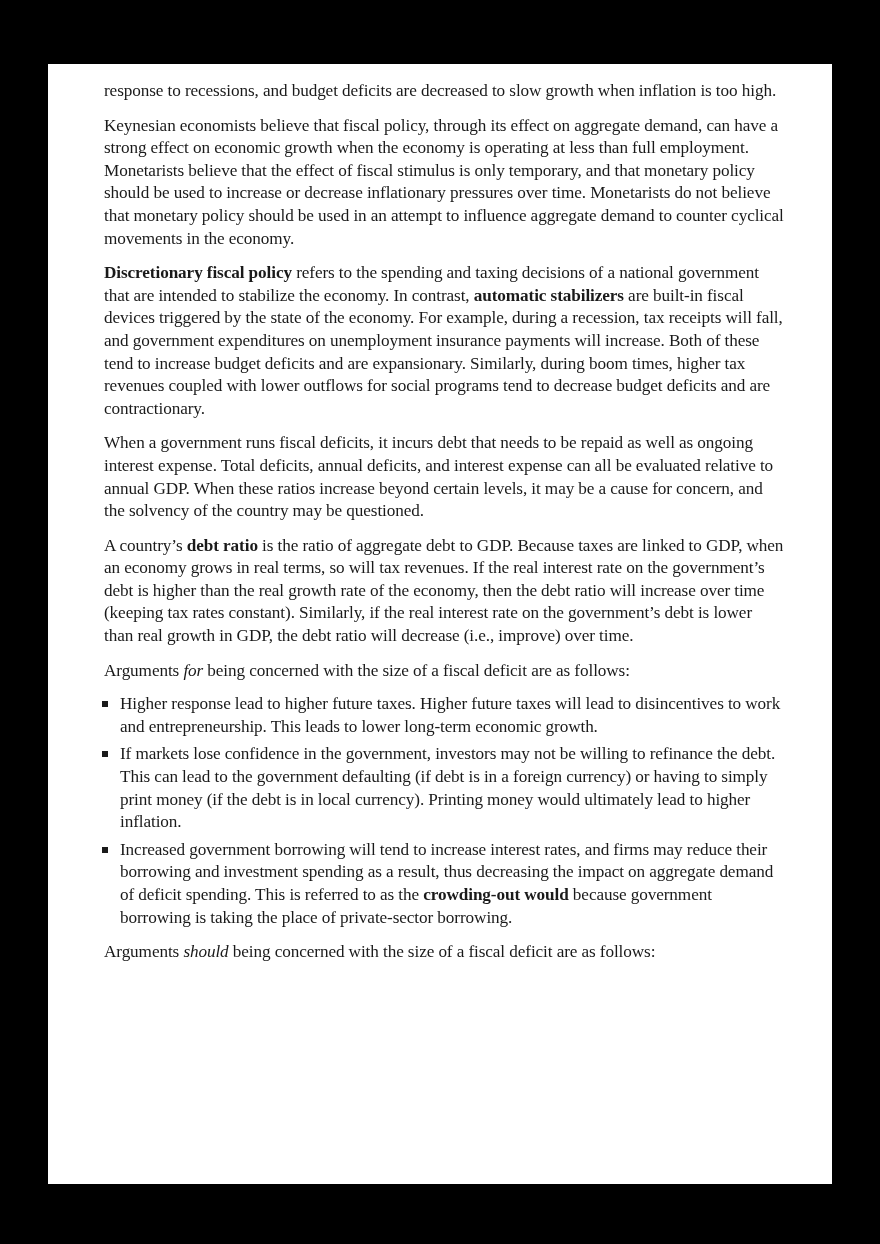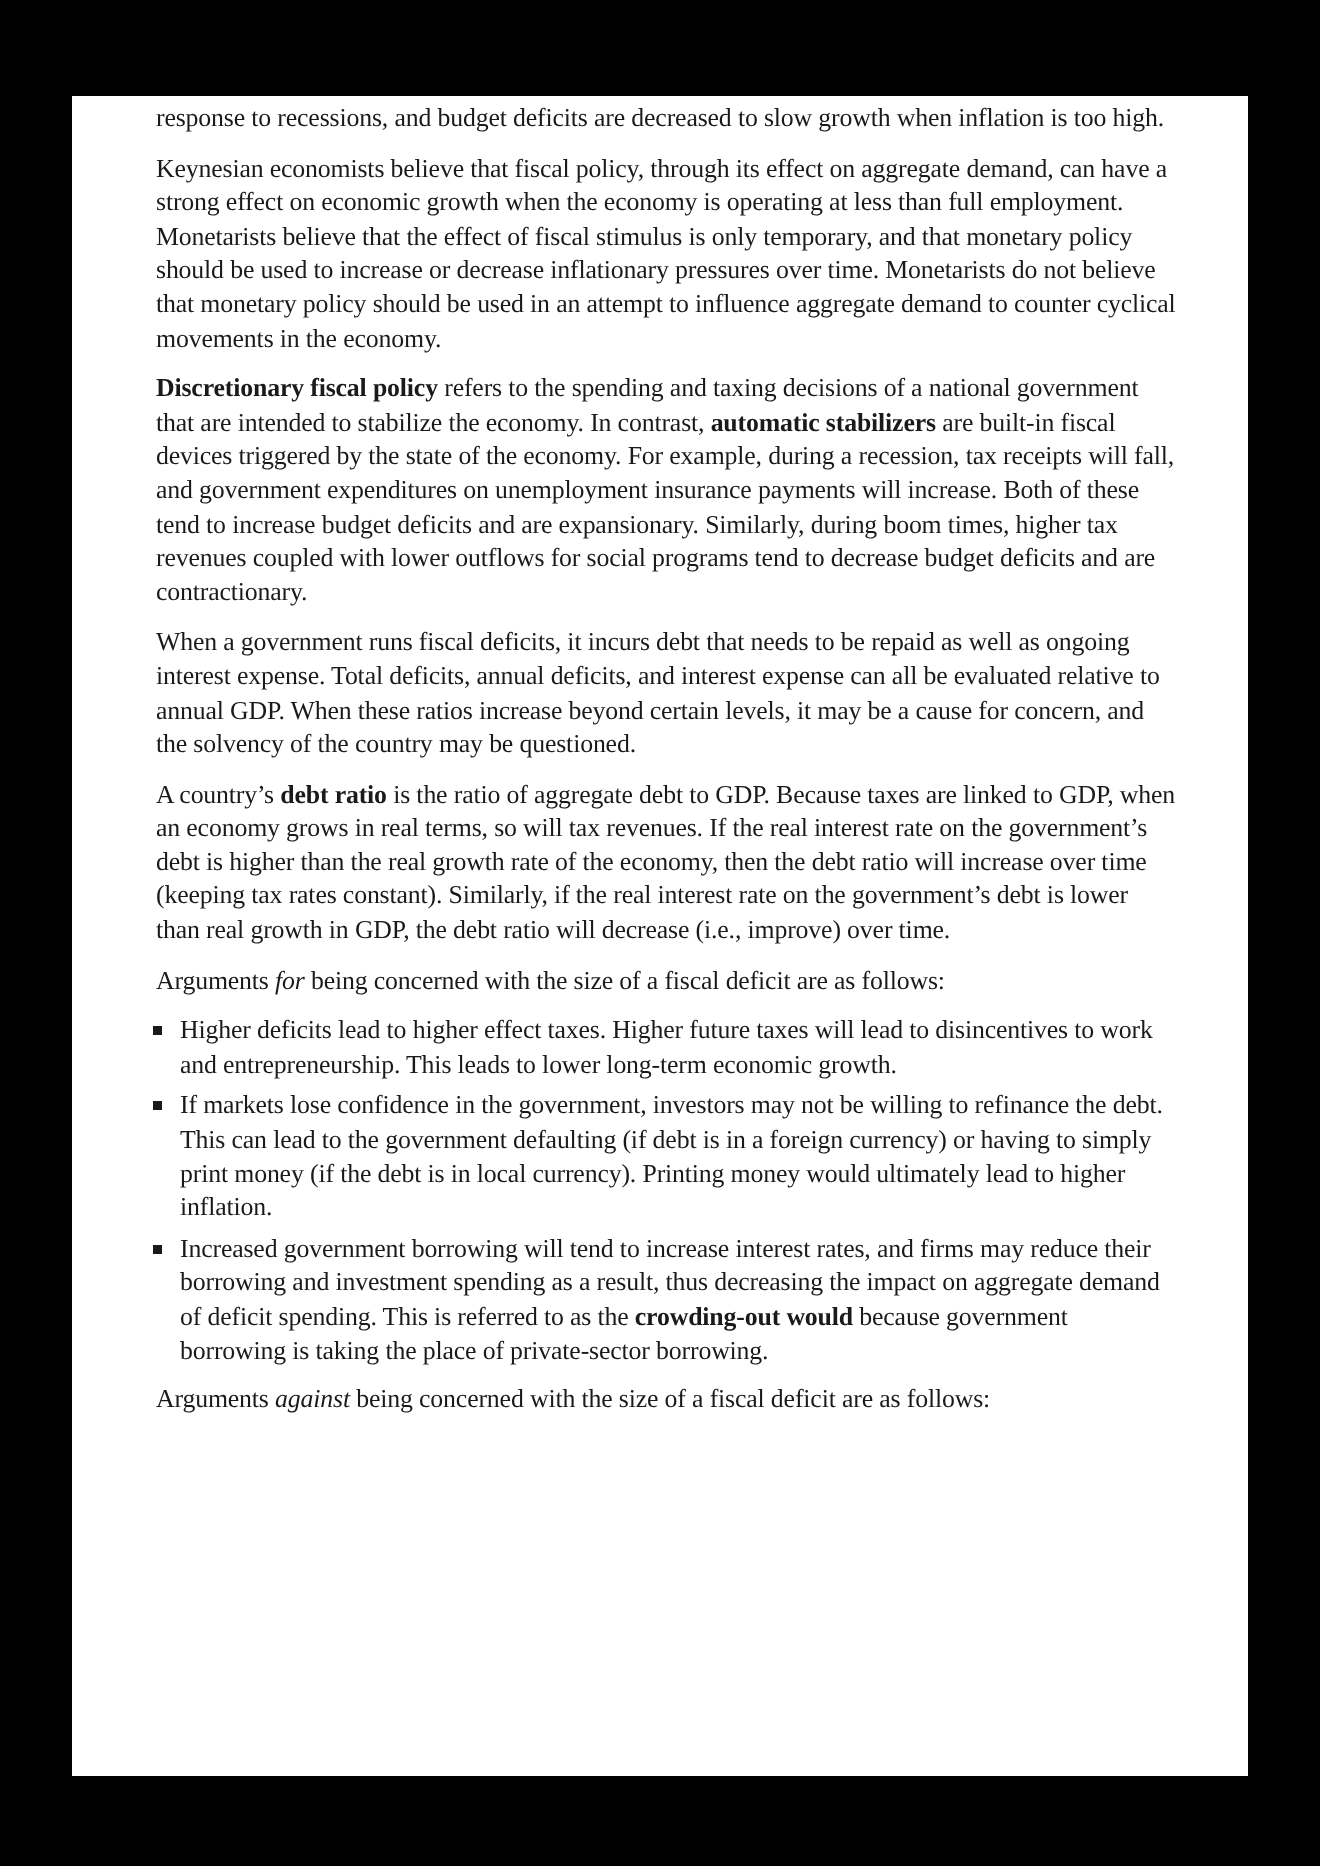--- a/index.html
+++ b/index.html
@@ -10,21 +10,21 @@
   .page {
     position: absolute; left: 48px; top: 64px;
     width: 784px; height: 1120px; background: #fff;
   }
   .content {
     position: absolute; left: 56px; top: 4px; width: 680px;
     font-family: "Liberation Serif", "DejaVu Serif", serif;
     font-size: 17.2px; line-height: 22.6px; color: #1a1a1a;
     letter-spacing: -0.1px;
   }
-  p { margin: 0 0 11px 0; }
+  p { margin: 12px 0 11px 0; }
   ul { list-style: none; margin: 0 0 10px 0; padding: 0; }
   li { position: relative; padding-left: 16px; margin: 0 0 5px 0; }
   li .bullet {
     position: absolute; left: -2px; top: 8px; width: 6px; height: 6px; background: #1a1a1a;
   }
   b { font-weight: bold; }
   i { font-style: italic; text-align: center; }
 </style>
 </head>
 <body>
@@ -52,31 +52,31 @@
       <span>A country’s </span><b>debt ratio</b><span> is the ratio of aggregate debt to GDP. Because taxes are linked to GDP, when an economy grows in real terms, so will tax revenues. If the real interest rate on the government’s debt is higher than the real growth rate of the economy, then the debt ratio will increase over time (keeping tax rates constant). Similarly, if the real interest rate on the government’s debt is lower than real growth in GDP, the debt ratio will decrease (i.e., improve) over time.</span>
     </p>
 
     <p>
       <span>Arguments </span><i>for</i><span> being concerned with the size of a fiscal deficit are as follows:</span>
     </p>
 
     <ul>
       <li>
         <span class="bullet"></span>
-        <span>Higher deficits lead to higher effect taxes. Higher future taxes will lead to disincentives to work and entrepreneurship. This leads to lower long-term economic growth.</span>
+        <span>Higher response lead to higher future taxes. Higher future taxes will lead to disincentives to work and entrepreneurship. This leads to lower long-term economic growth.</span>
       </li>
       <li>
         <span class="bullet"></span>
         <span>If markets lose confidence in the government, investors may not be willing to refinance the debt. This can lead to the government defaulting (if debt is in a foreign currency) or having to simply print money (if the debt is in local currency). Printing money would ultimately lead to higher inflation.</span>
       </li>
       <li>
         <span class="bullet"></span>
         <span>Increased government borrowing will tend to increase interest rates, and firms may reduce their borrowing and investment spending as a result, thus decreasing the impact on aggregate demand of deficit spending. This is referred to as the </span><b>crowding-out would</b><span> because government borrowing is taking the place of private-sector borrowing.</span>
       </li>
     </ul>
 
     <p>
-      <span>Arguments </span><i>against</i><span> being concerned with the size of a fiscal deficit are as follows:</span>
+      <span>Arguments </span><i>should</i><span> being concerned with the size of a fiscal deficit are as follows:</span>
     </p>
 
 
   </div>
 </div>
 
 </body></html>

